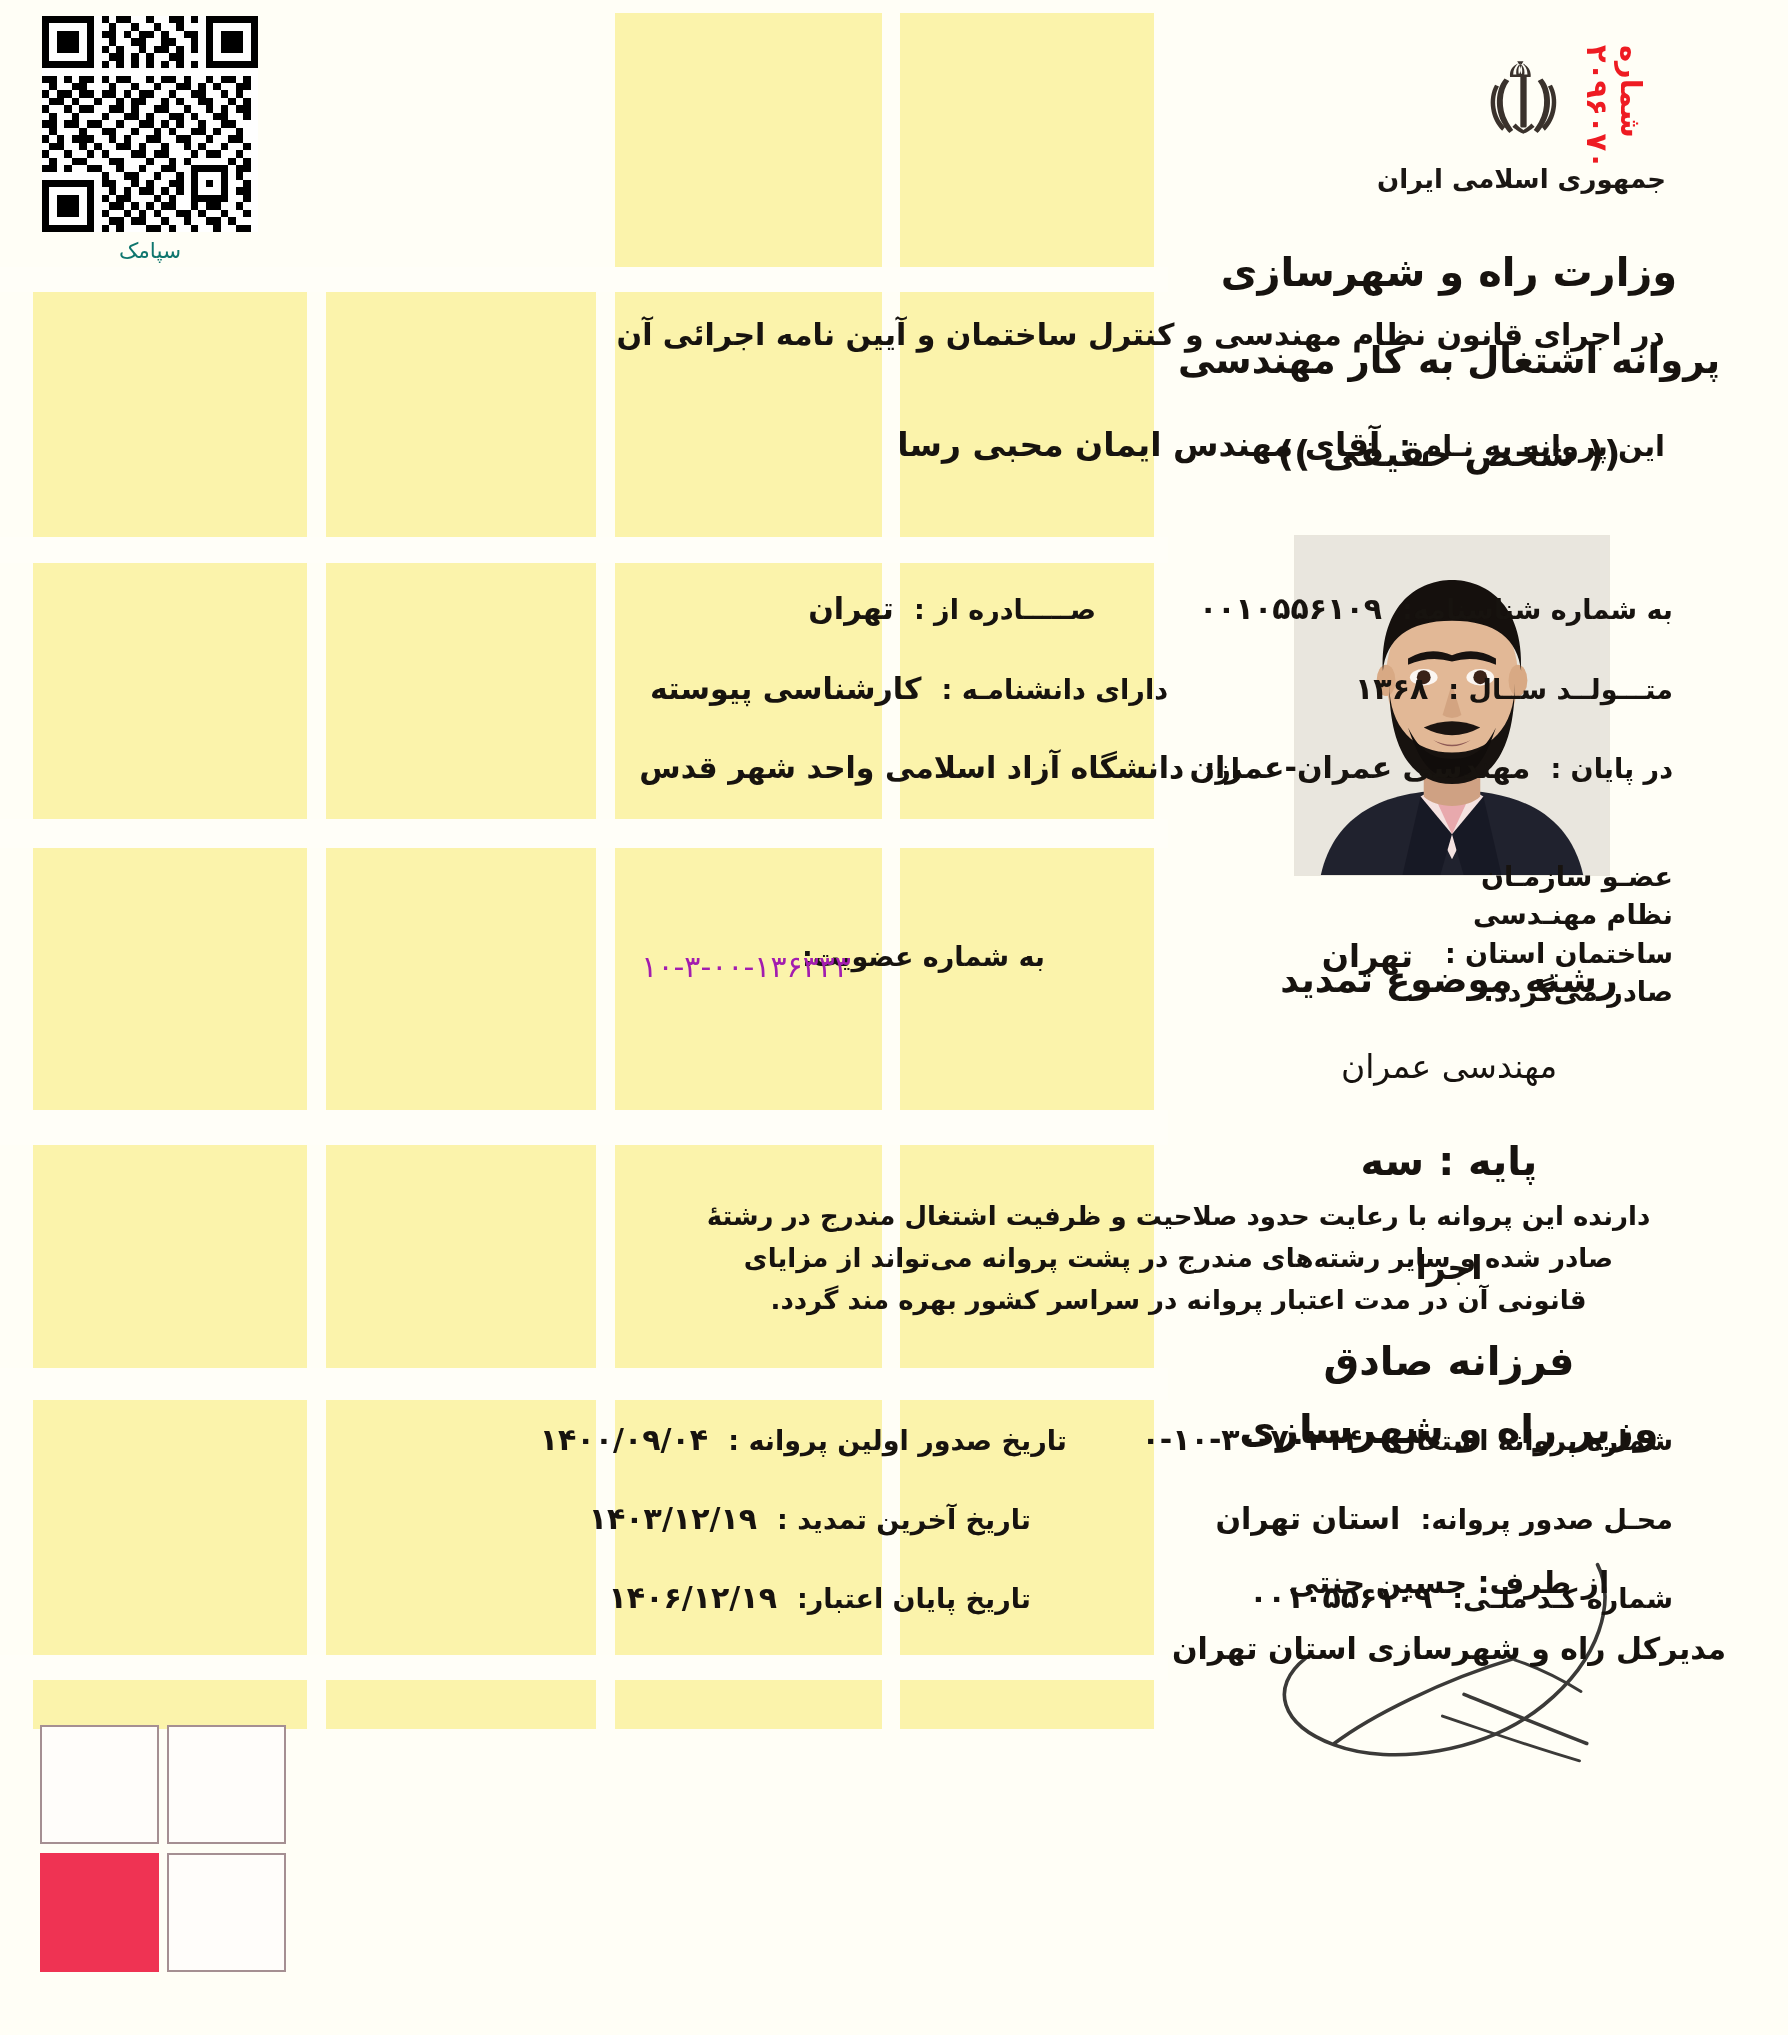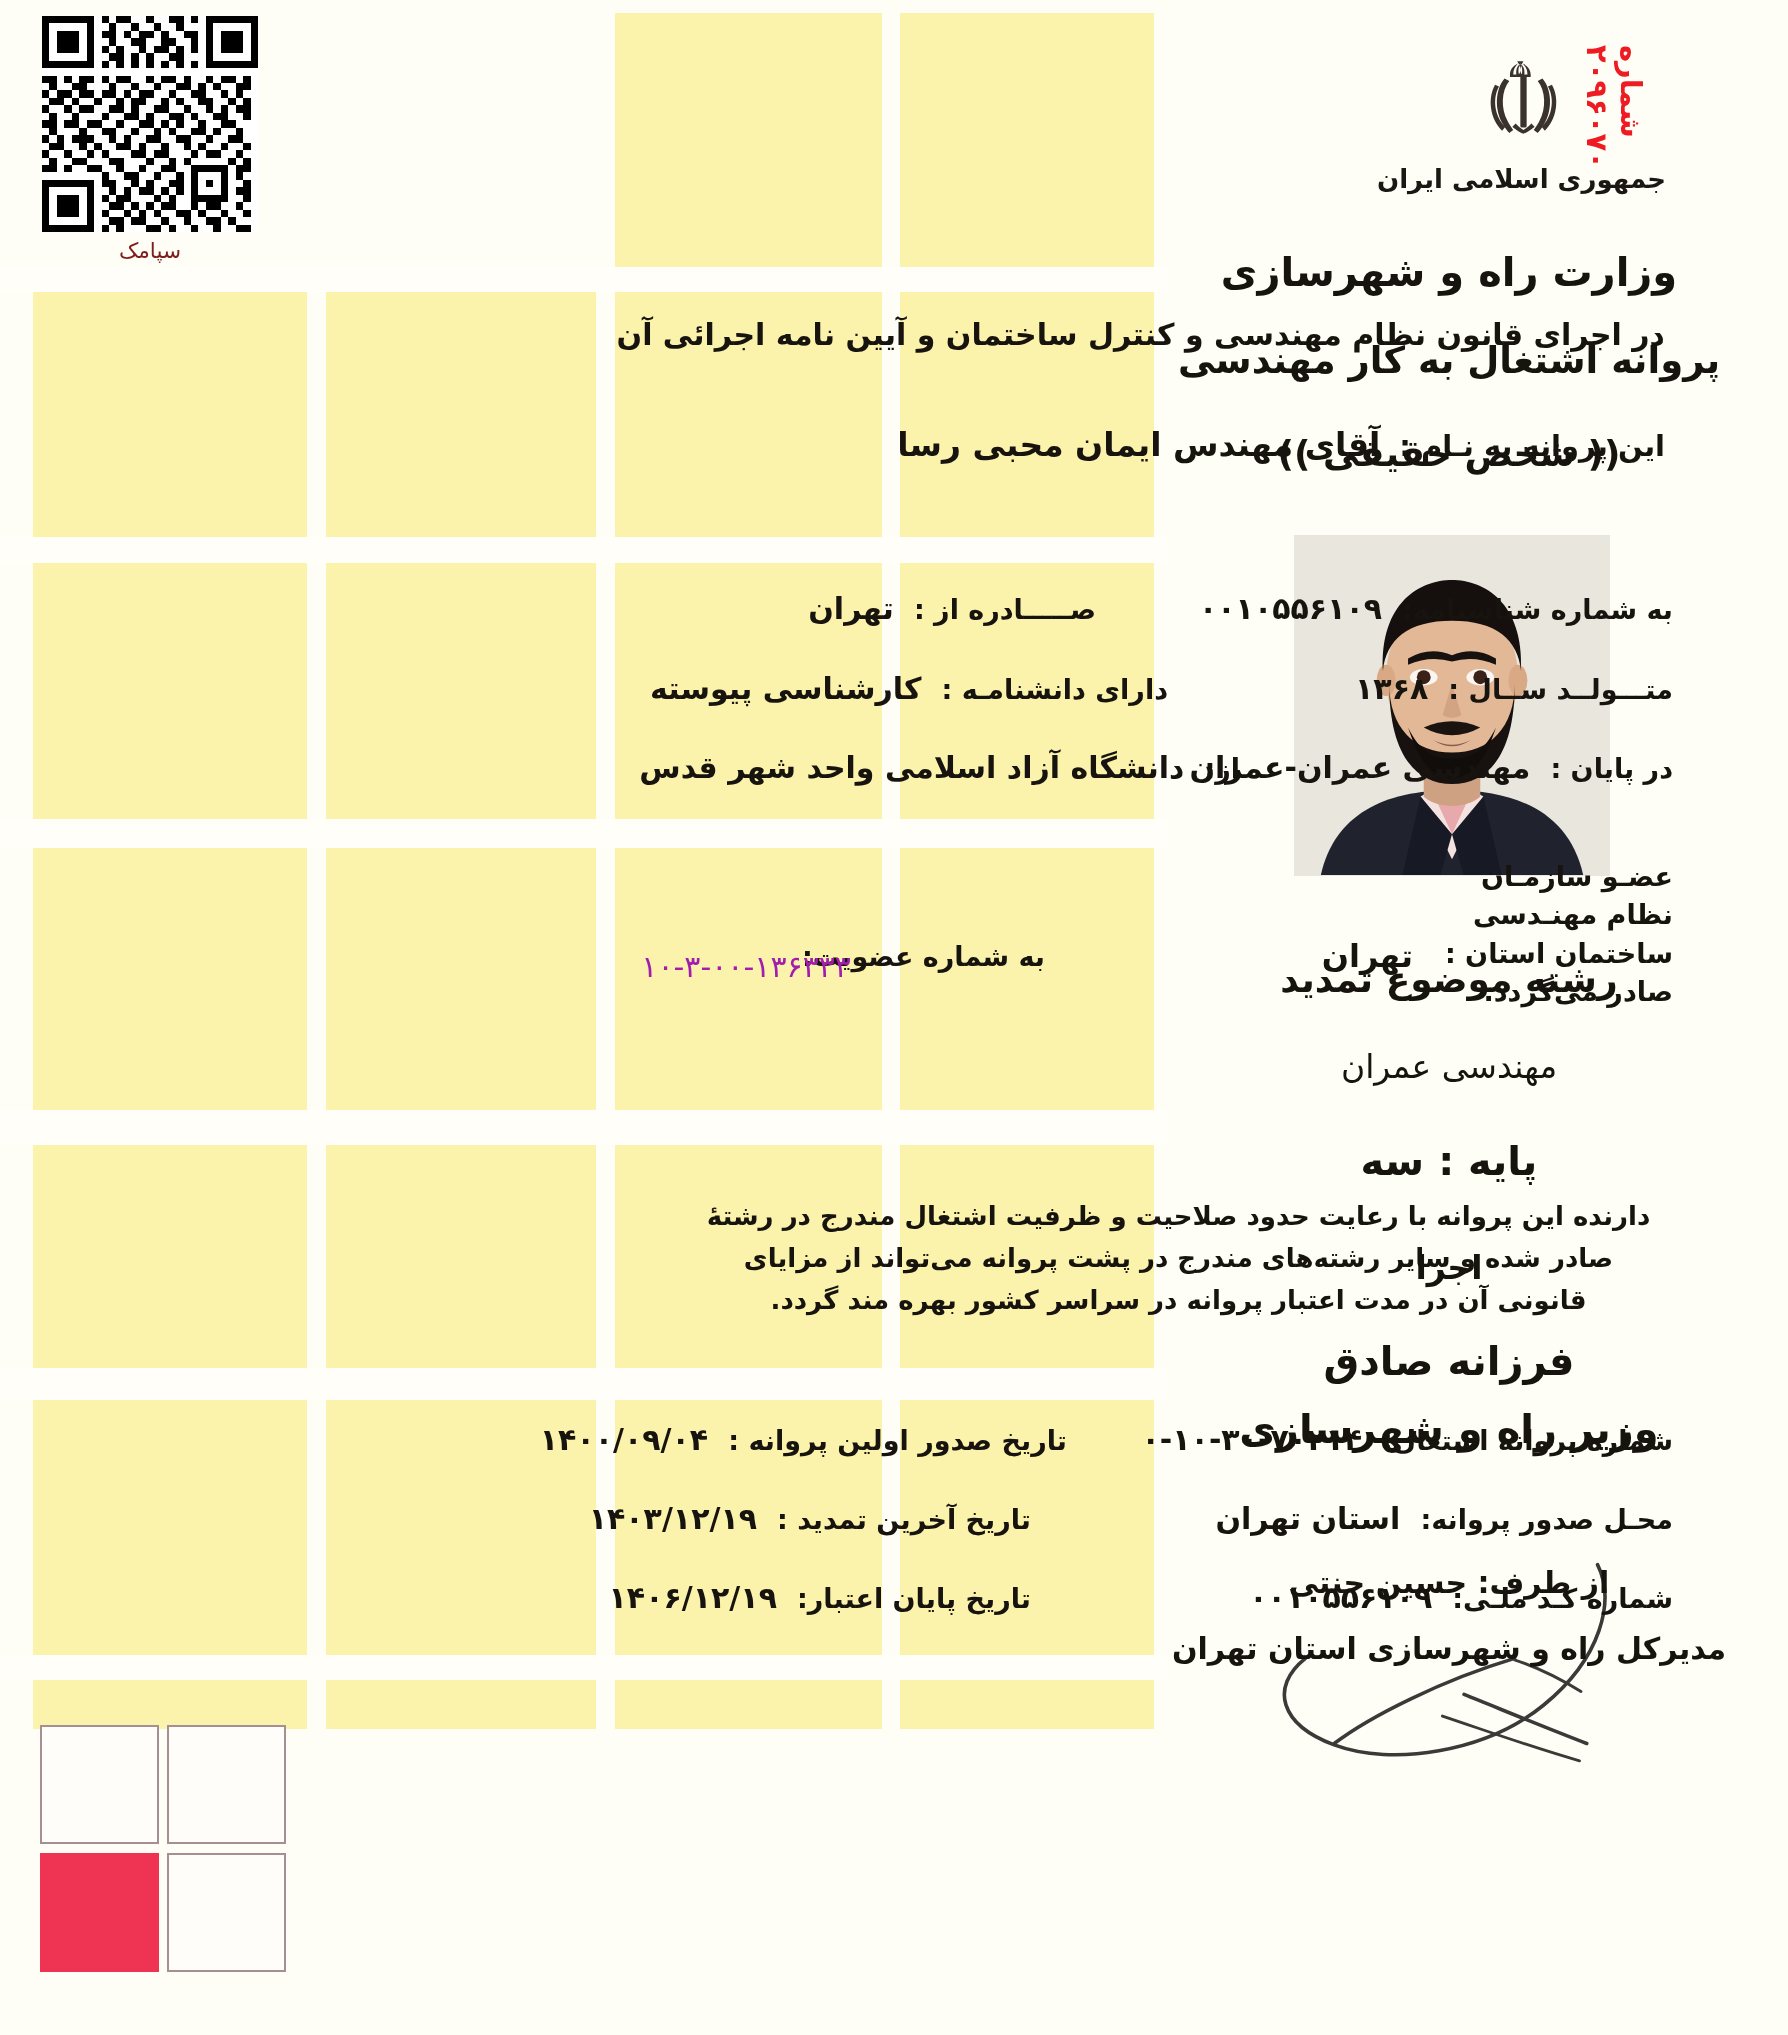--- a/index.html
+++ b/index.html
@@ -15,21 +15,21 @@
   .ycol{position:absolute;background:#fbf3ab;}
   .whitegap{position:absolute;background:#fffef8;}
 
   
   .rtl{direction:rtl;unicode-bidi:isolate;}
 
   
   #qr-wrap{position:absolute;left:42px;top:16px;width:216px;height:216px;}
   #qr{width:100%;height:100%;display:block;}
   #qr-label{position:absolute;left:42px;top:238px;width:216px;text-align:center;
-            font-size:21.6px;color:#7f1d1d;}
+            font-size:21.6px;color:#0f766e;}
 
   
   #emblem{position:absolute;left:1484px;top:58px;width:79px;height:87px;}
   #rep-label{position:absolute;left:1291px;top:164px;width:461px;text-align:center;
              font-size:26px;font-weight:bold;color:#1b1714;}
   #serial{position:absolute;left:1648px;top:45px;width:216px;
           transform:rotate(90deg);transform-origin:0 0;
           color:#ee1b22;font-size:29px;font-weight:bold;letter-spacing:1.4px;
           text-align:left;}
 

